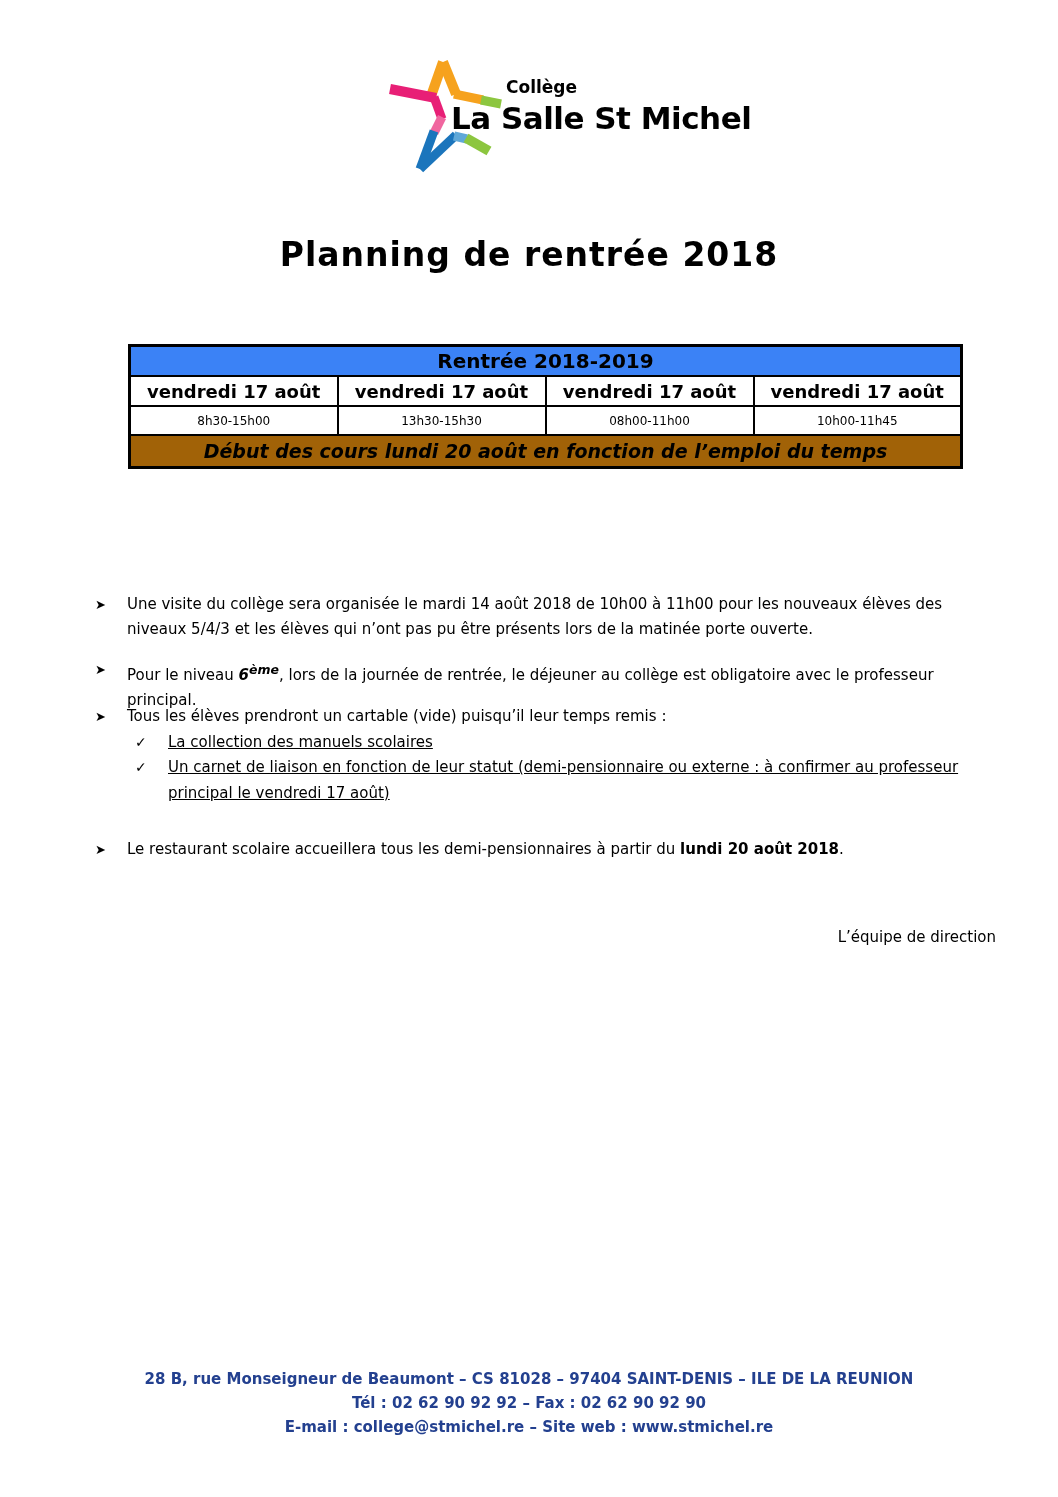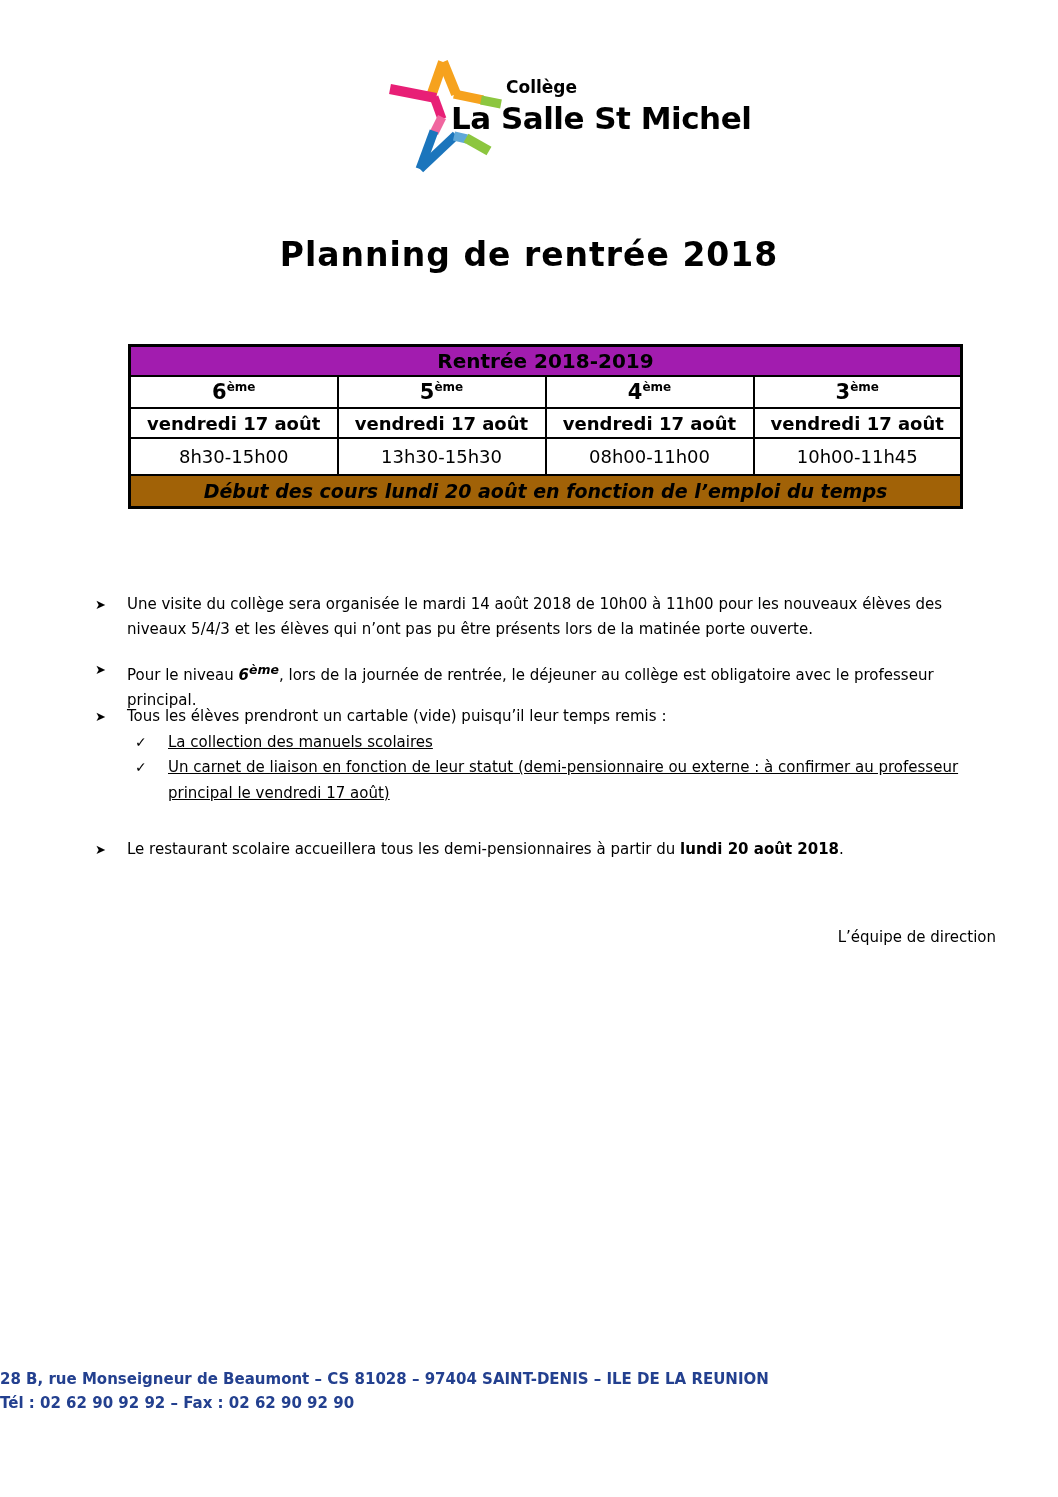--- a/index.html
+++ b/index.html
@@ -26,21 +26,21 @@
            font-size: 33px; font-weight: bold; letter-spacing: 1px; }
 
   
   .schedule { position: absolute; left: 128px; top: 343px; width: 835px;
               border-collapse: collapse; table-layout: fixed; border: 3px solid #000; }
   .schedule td { border: 2px solid #000; text-align: center; vertical-align: middle; padding: 2px 2px; }
   .schedule .thead { background: #e7e7e7; height: 30px; font-size: 20px; font-weight: bold; }
   .schedule .level-cell { height: 32px; font-size: 21px; font-weight: bold; }
   .schedule .level-cell sup { font-size: 12px; }
   .schedule .date-cell { height: 30px; font-size: 18px; font-weight: bold; }
-  .schedule .time-cell { height: 37px; font-size: 18px; font-weight: normal; }
+  .schedule .time-cell { height: 29px; font-size: 12px; font-weight: normal; }
   .schedule .tfoot { background: #e7e7e7; height: 32px; font-size: 19px; font-weight: bold; font-style: italic; }
 
   
   .bullet { position: absolute; left: 95px; width: 905px; display: flex; align-items: flex-start; }
   .bullet .bm { flex: 0 0 32px; font-size: 13px; line-height: 25px; }
   .bullet .bt { font-size: 15px; line-height: 25px; font-weight: normal; }
   .bullet .bt b { font-weight: bold; }
   .bullet .bt .lvl { font-style: italic; }
   .sub { position: absolute; left: 135px; width: 845px; display: flex; align-items: flex-start; }
   .sub .cm { flex: 0 0 33px; font-size: 14px; line-height: 26px; }
@@ -51,21 +51,21 @@
   .item3 { top: 703px; }
   .sub1  { top: 728px; }
   .sub2  { top: 753px; }
   .item4 { top: 836px; }
 
   
   .signature { position: absolute; top: 927px; right: 62px; font-size: 15px; }
 
   
   .page-footer { position: absolute; left: 0; top: 1366px; width: 100%;
-                 font-size: 15px; font-weight: bold; line-height: 24px; }
+                 text-align: center; font-size: 15px; font-weight: bold; line-height: 24px; }
 </style>
 </head>
 <body>
 
 <div class="page">
 
   <div class="logo">
     <svg width="115" height="122" viewBox="0 0 115 122" fill="none" stroke-linecap="butt">
       <path stroke-width="10" d="M42,46 L55,9" stroke="#F6A21D"></path>
       <path stroke-width="10" d="M55,9 L68,41" stroke="#F6A21D"></path>
@@ -81,27 +81,21 @@
     </svg>
     <div class="logo-college">Collège</div>
     <div class="logo-name">La Salle St Michel</div>
   </div>
 
   <h1 class="title">Planning de rentrée 2018</h1>
 
   <table class="schedule">
     <tbody>
         <tr>
-      <td colspan="4" class="thead" style="background: #a21caf;">Rentrée 2018-2019</td>
-    </tr>
-    <tr>
-      <td class="level-cell"><span>6</span><sup>ème</sup></td>
-      <td class="level-cell"><span>5</span><sup>ème</sup></td>
-      <td class="level-cell"><span>4</span><sup>ème</sup></td>
-      <td class="level-cell"><span>3</span><sup>ème</sup></td>
+      <td colspan="4" class="thead" style="background: #3b82f6;">Rentrée 2018-2019</td>
     </tr>
     <tr>
       <td class="date-cell">vendredi 17 août</td>
       <td class="date-cell">vendredi 17 août</td>
       <td class="date-cell">vendredi 17 août</td>
       <td class="date-cell">vendredi 17 août</td>
     </tr>
     <tr>
       <td class="time-cell">8h30-15h00</td>
       <td class="time-cell">13h30-15h30</td>
@@ -142,15 +136,16 @@
   <div class="bullet item4">
     <span class="bm">➤</span>
     <p class="bt"><span>Le restaurant scolaire accueillera tous les demi-pensionnaires à partir du </span><b>lundi 20 août 2018</b><span>.</span></p>
   </div>
 
   <div class="signature">L’équipe de direction</div>
 
   <div class="page-footer" style="color: rgb(35, 64, 143);">
     <div>28 B, rue Monseigneur de Beaumont – CS 81028 – 97404 SAINT-DENIS – ILE DE LA REUNION</div>
     <div>Tél : 02 62 90 92 92 – Fax : 02 62 90 92 90</div>
+    <div>E-mail : college@stmichel.re – Site web : www.stmichel.re</div>
   </div>
 
 </div>
 
 </body></html>

